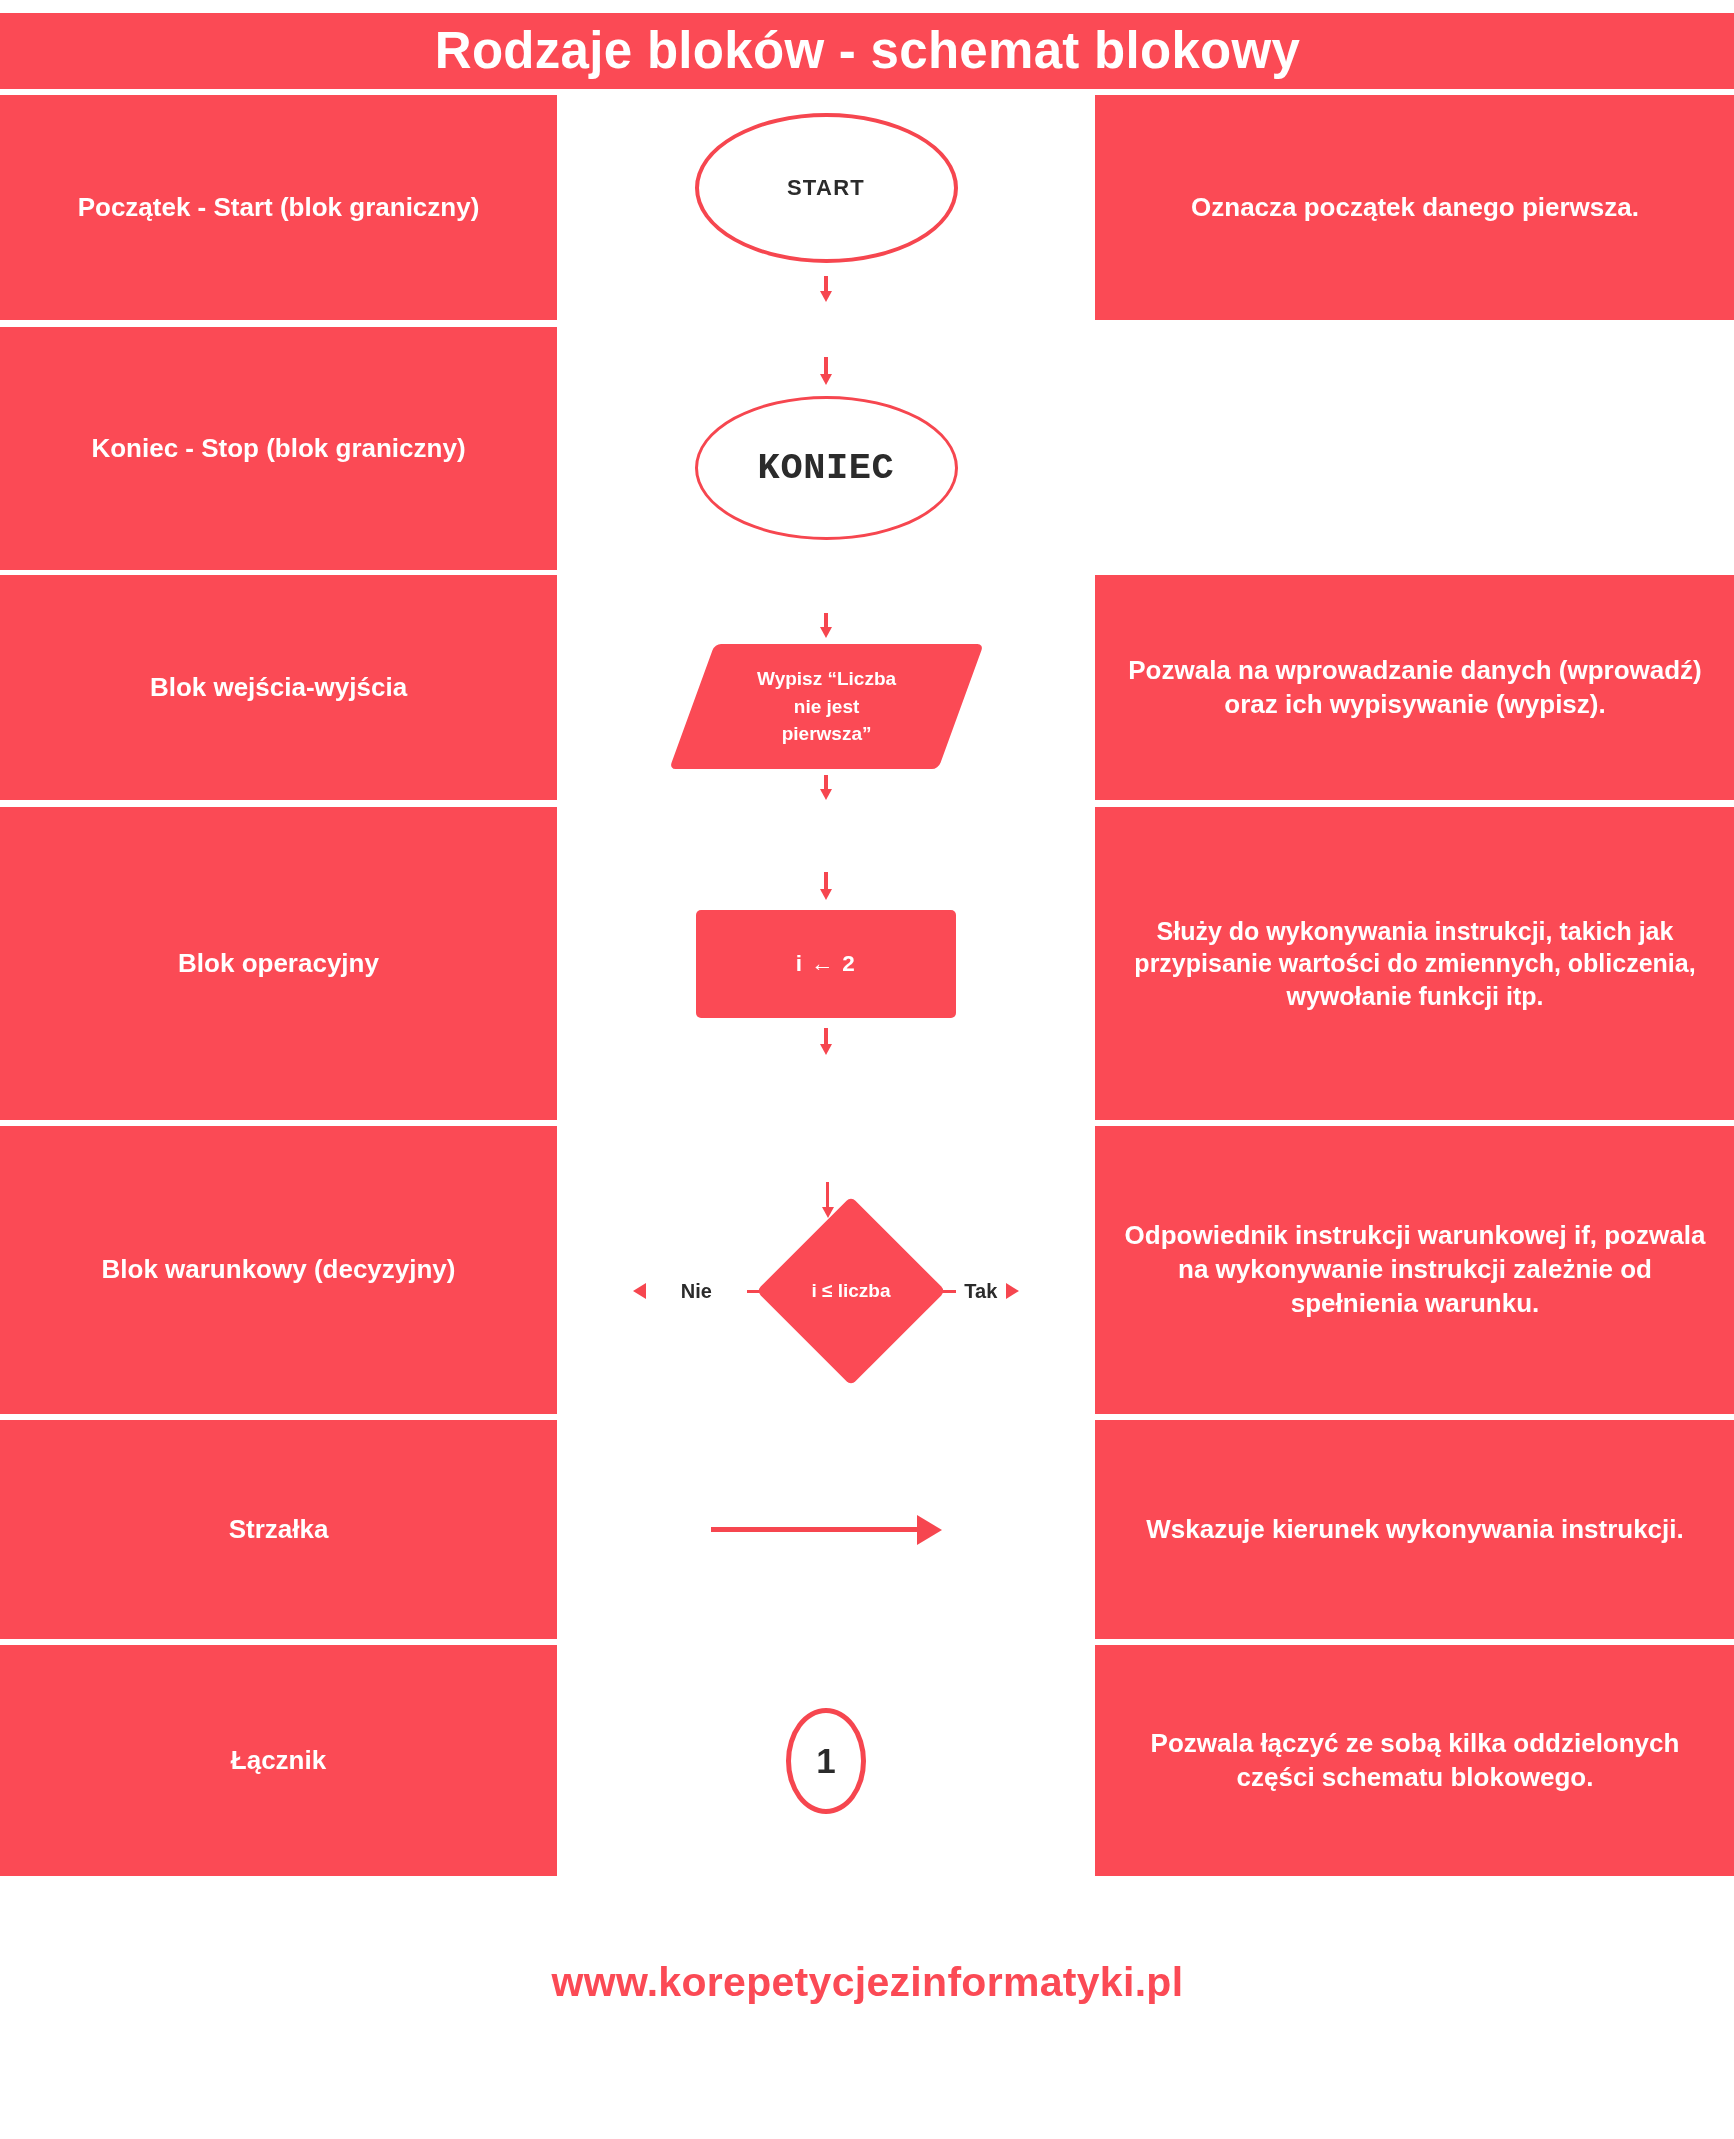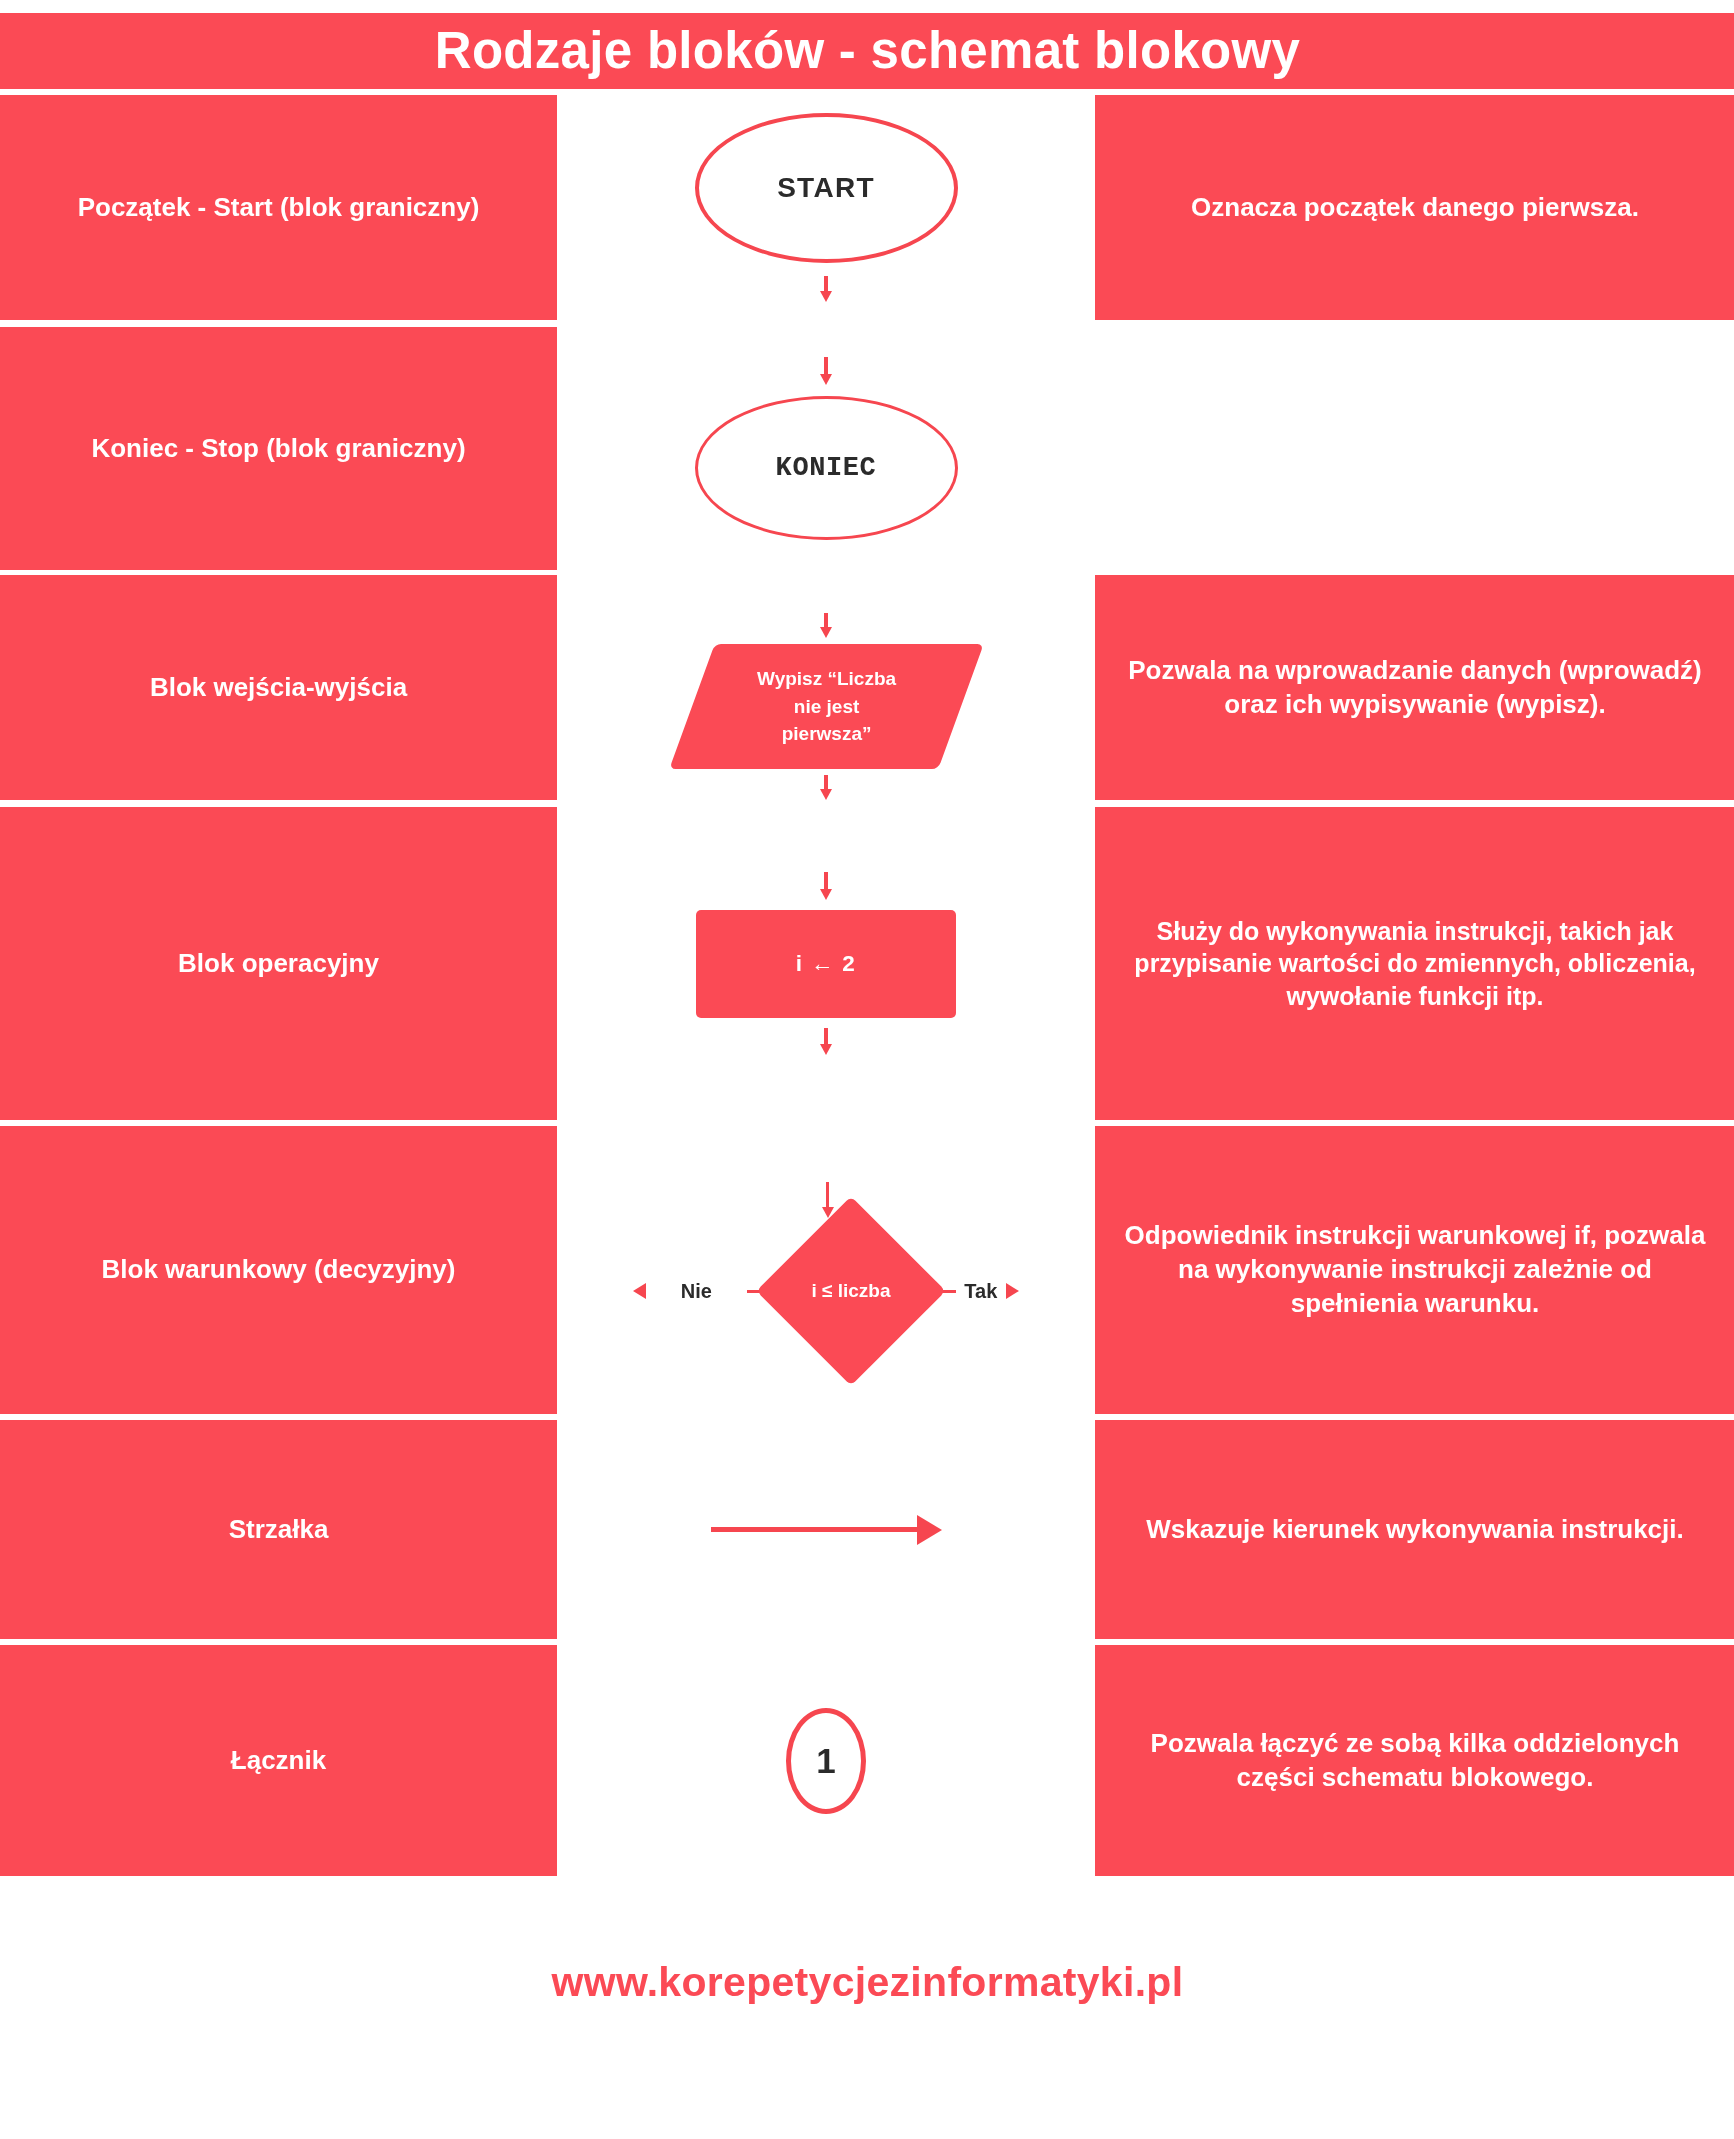--- a/index.html
+++ b/index.html
@@ -90,39 +90,39 @@
     border: 4.4px solid #F6464F;
     border-radius: 50%;
     background: #ffffff;
     display: flex;
     align-items: center;
     justify-content: center;
     box-sizing: border-box;
   }
   .ellipse-start .lbl {
     color: #2b2b2b;
-    font-size: 28px;
+    font-size: 22px;
     font-weight: bold;
     letter-spacing: 1.3px;
   }
 
   .ellipse-end {
     width: 263px;
     height: 141px;
     border: 3.8px solid #F6464F;
     border-radius: 50%;
     background: #ffffff;
     display: flex;
     align-items: center;
     justify-content: center;
     box-sizing: border-box;
   }
   .ellipse-end .lbl {
     color: #2b2b2b;
-    font-size: 27px;
+    font-size: 37px;
     font-weight: bold;
     font-family: "Liberation Mono", monospace;
     letter-spacing: 0.6px;
   }
 
   .parallelogram {
     width: 269px;
     height: 125px;
     background: #FB4A55;
     transform: skewX(-20deg);

